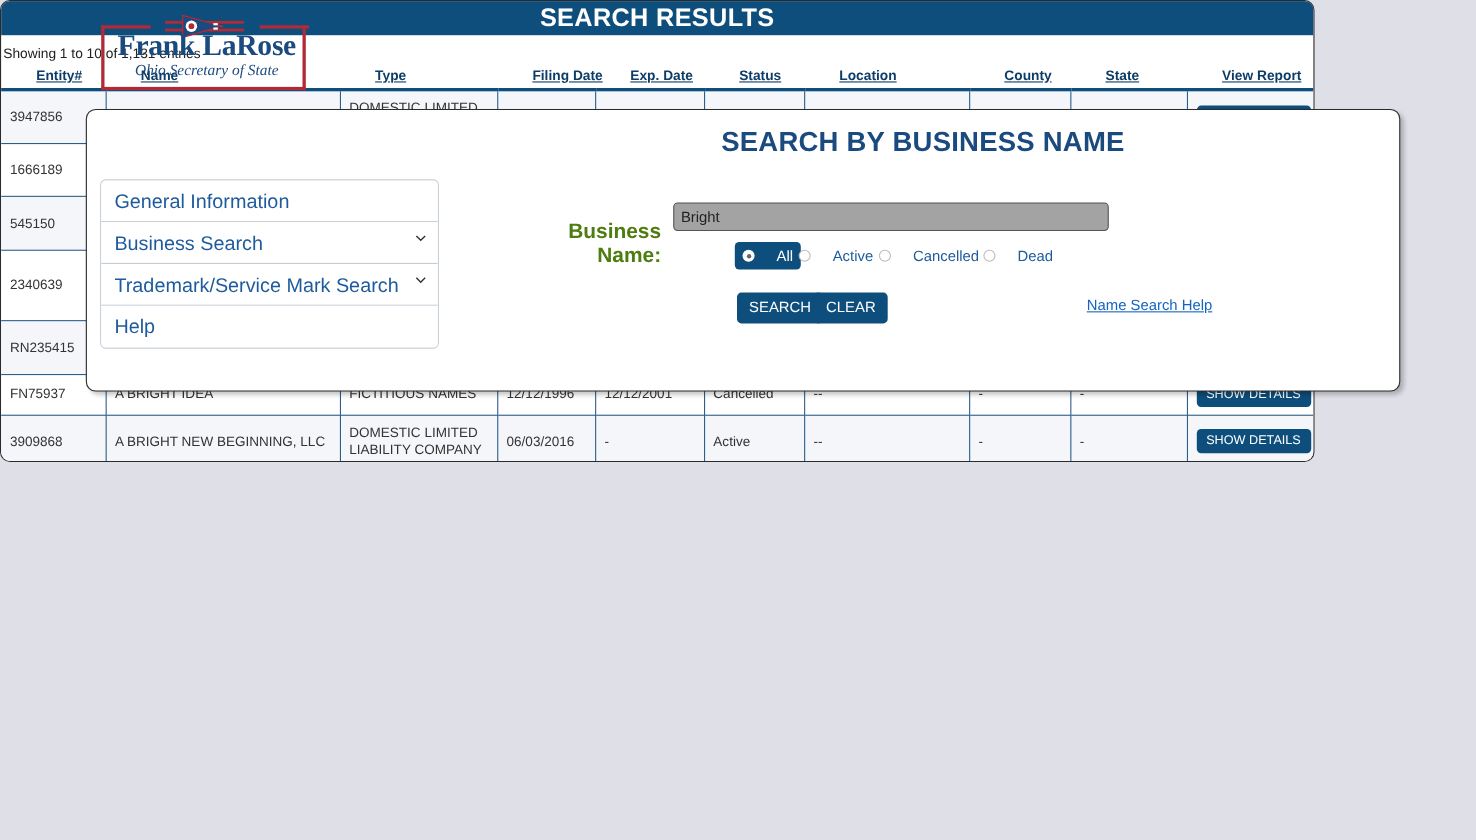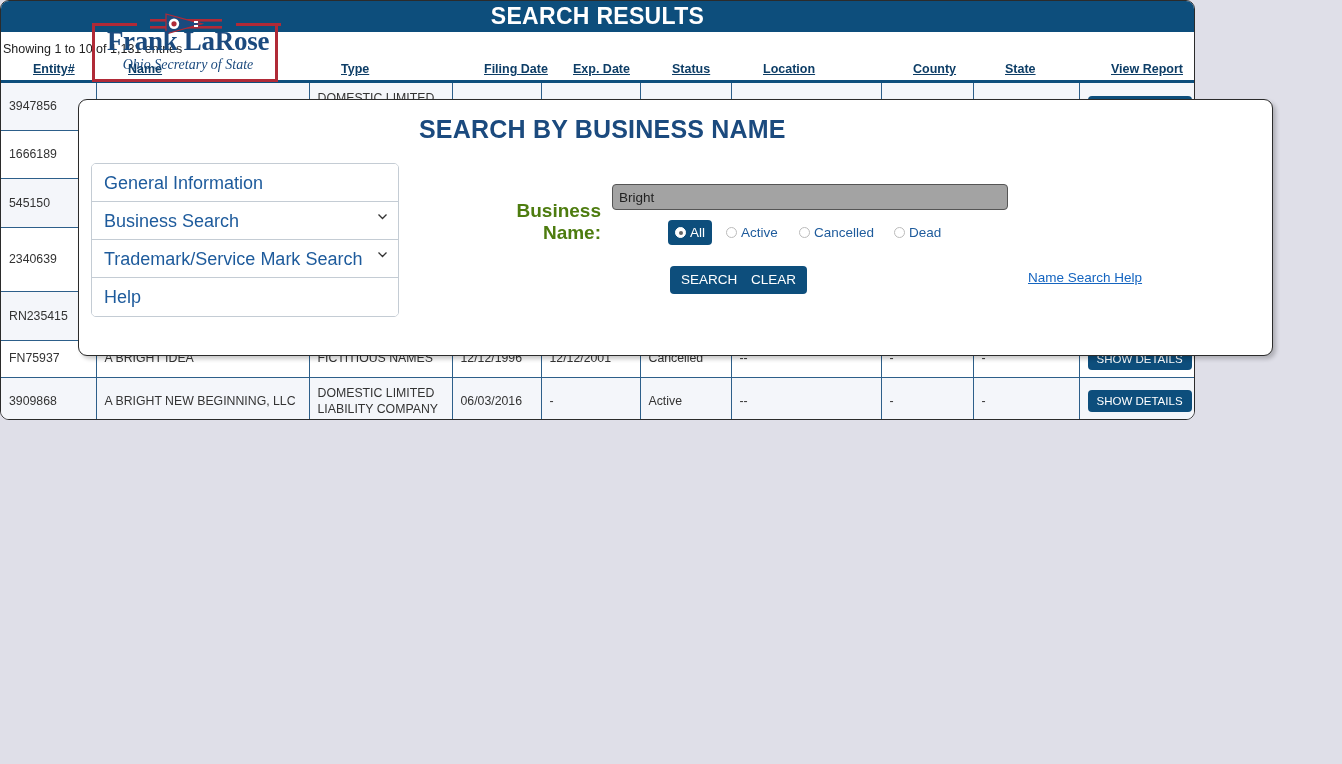--- a/index.html
+++ b/index.html
@@ -135,21 +135,21 @@
     font-size: 11px;
     line-height: 11px;
   }
 
   
   .panel-title {
     position: absolute;
     left: 340px;
     top: 15px;
     width: 840px;
-    text-align: left;
+    text-align: center;
     color: #1b4a7e;
     font-size: 25px;
     font-weight: bold;
     letter-spacing: 0.2px;
   }
   .field-row {
     position: absolute;
     left: 340px;
     top: 84px;
     width: 840px;
@@ -187,21 +187,21 @@
     top: 120px;
     width: 840px;
     height: 26px;
   }
   .radio-opt {
     position: absolute;
     top: 0;
     height: 25px;
     display: flex;
     align-items: center;
-    gap: 4px;
+    gap: 20px;
     padding: 0 7px;
     border-radius: 4px;
     font-size: 13.5px;
     color: #1e5b9c;
     cursor: pointer;
     white-space: nowrap;
   }
   .radio-opt.selected {
     background: #0d4e7c;
     color: #ffffff;
@@ -252,21 +252,20 @@
   }
   .help-link {
     position: absolute;
     top: 4px;
     left: 569px;
     color: #1565c0;
     text-decoration: underline;
     font-size: 13.5px;
     cursor: pointer;
     white-space: nowrap;
-    margin-left: 40px;
   }
 
   
   .results-header {
     height: 31px;
     background: #0d4e7c;
     color: #ffffff;
     font-size: 23px;
     font-weight: bold;
     display: flex;

